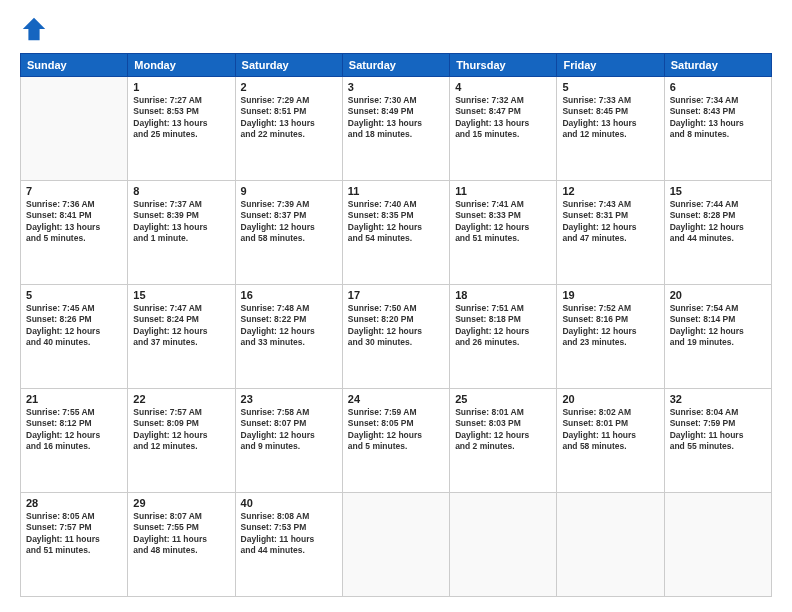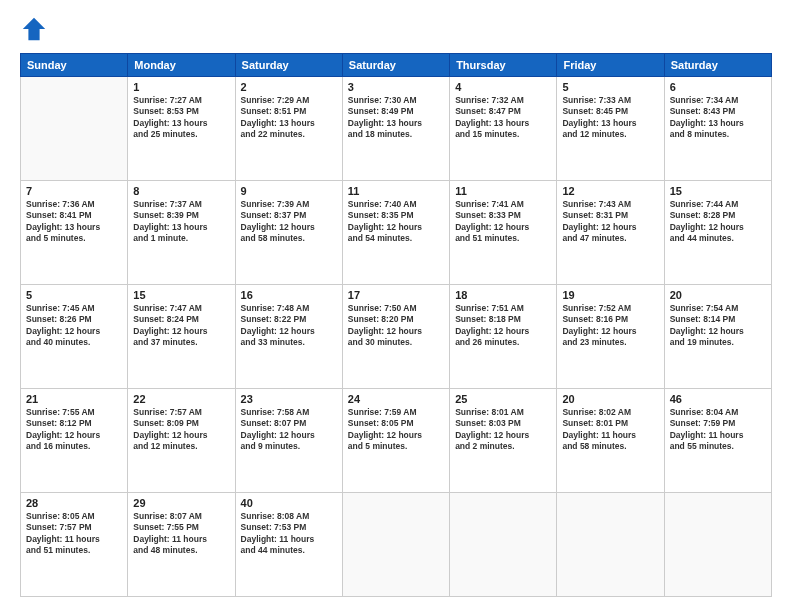--- a/index.html
+++ b/index.html
@@ -230,21 +230,21 @@
           </td>
           <td>
             <span class="day-number">25</span>
             <div class="day-info">Sunrise: 8:01 AM<br>Sunset: 8:03 PM<br>Daylight: 12 hours<br>and 2 minutes.</div>
           </td>
           <td>
             <span class="day-number">20</span>
             <div class="day-info">Sunrise: 8:02 AM<br>Sunset: 8:01 PM<br>Daylight: 11 hours<br>and 58 minutes.</div>
           </td>
           <td>
-            <span class="day-number">46</span>
+            <span class="day-number">32</span>
             <div class="day-info">Sunrise: 8:04 AM<br>Sunset: 7:59 PM<br>Daylight: 11 hours<br>and 55 minutes.</div>
           </td>
         </tr>
         <tr>
           <td>
             <span class="day-number">28</span>
             <div class="day-info">Sunrise: 8:05 AM<br>Sunset: 7:57 PM<br>Daylight: 11 hours<br>and 51 minutes.</div>
           </td>
           <td>
             <span class="day-number">29</span>

